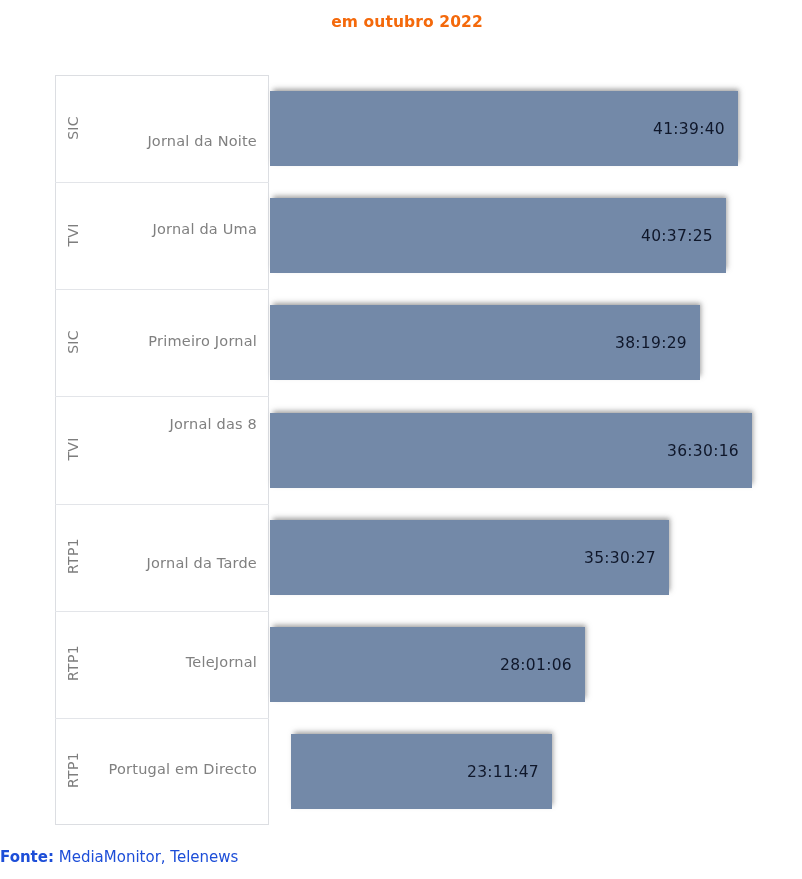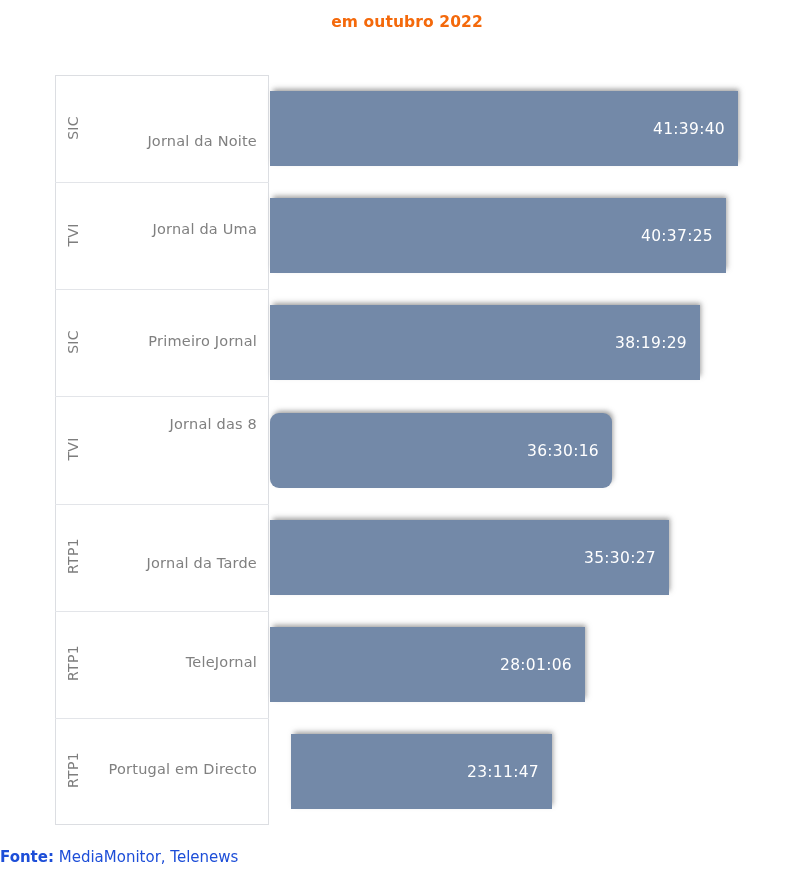--- a/index.html
+++ b/index.html
@@ -86,21 +86,21 @@
     position: absolute;
     left: 270px;
     background: #7389A8;
     box-shadow: 2px -3px 5px -1px rgba(80,80,80,0.55);
   }
   .bar-value {
     position: absolute;
     right: 13px;
     top: 50%;
     transform: translateY(-50%);
-    color: #ffffff;
+    color: #0f172a;
     font-size: 15.5px;
     white-space: nowrap;
     letter-spacing: 0.3px;
   }
 
   
   .footer {
     position: absolute;
     left: 0;
     top: 848px;
@@ -136,21 +136,21 @@
       </div>
       <div class="row-sep" style="left: 55px; top: 289px; width: 214px;"></div>
       <div class="channel-label" style="left: 53px; top: 333.857px;">SIC</div>
       <div class="program-label" style="left: 91px; width: 166px; right: auto; top: 332.857px;">Primeiro Jornal</div>
       <div class="bar" style="width: 430px; height: 75px; top: 305px; background: rgb(115, 137, 168);">
         <span class="bar-value">38:19:29</span>
       </div>
       <div class="row-sep" style="left: 55px; top: 396px; width: 214px;"></div>
       <div class="channel-label" style="left: 53px; top: 441px;">TVI</div>
       <div class="program-label" style="left: 91px; width: 166px; right: auto; top: 416px;">Jornal das 8</div>
-      <div class="bar" style="width: 342px; height: 75px; top: 413px; background: rgb(115, 137, 168); border-radius: 9px;">
+      <div class="bar" style="width: 482px; height: 75px; top: 413px; background: rgb(115, 137, 168);">
         <span class="bar-value">36:30:16</span>
       </div>
       <div class="row-sep" style="left: 55px; top: 504px; width: 214px;"></div>
       <div class="channel-label" style="left: 53px; top: 548.143px;">RTP1</div>
       <div class="program-label" style="left: 91px; width: 166px; right: auto; top: 547.143px; margin-top: 8px;">Jornal da Tarde</div>
       <div class="bar" style="width: 399px; height: 75px; top: 520px; background: rgb(115, 137, 168);">
         <span class="bar-value">35:30:27</span>
       </div>
       <div class="row-sep" style="left: 55px; top: 611px; width: 214px;"></div>
       <div class="channel-label" style="left: 53px; top: 655.286px;">RTP1</div>

